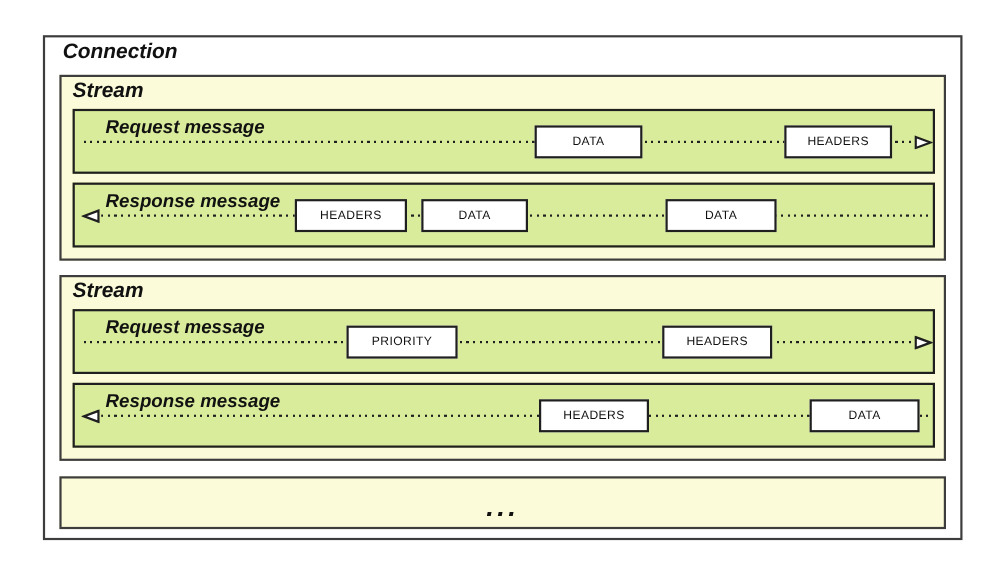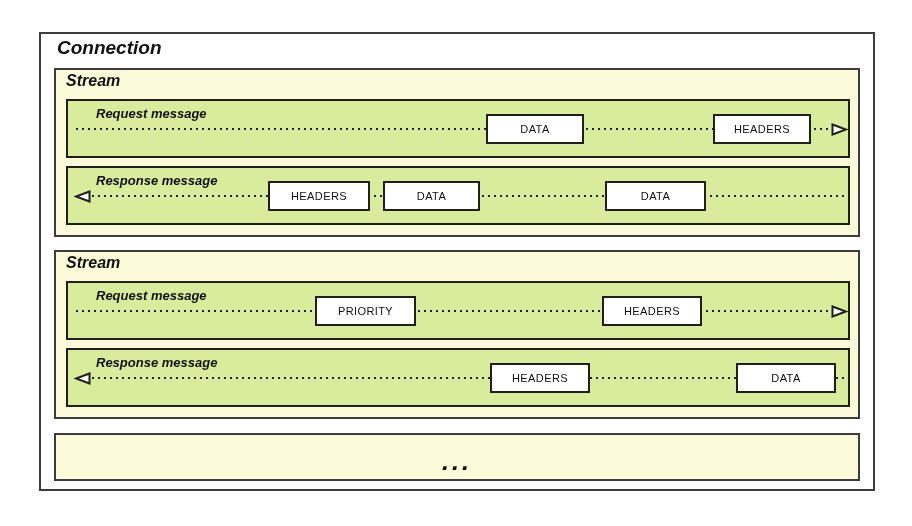--- a/index.html
+++ b/index.html
@@ -16,32 +16,32 @@
   }
 
   .stream{
     position:absolute;left:13px;width:806px;height:169px;
     background:#fbfbd9;border:2px solid #3d3d3d;box-sizing:border-box;
   }
   .stream-1{top:34px;}
   .stream-2{top:216px;}
   .stream-label{
     position:absolute;left:10px;top:2px;
-    font-size:16px;font-weight:bold;font-style:italic;color:#111;
+    font-size:19px;font-weight:bold;font-style:italic;color:#111;
   }
 
   .msg-row{
     position:absolute;left:10px;width:784px;height:59px;
     background:#d9ec9b;border:2px solid #1f1f1f;box-sizing:border-box;
   }
   .row-request{top:29px;}
   .row-response{top:96px;padding-left:13px;}
   .msg-label{
     position:absolute;left:28px;top:5px;
-    font-size:13px;font-weight:bold;font-style:italic;color:#111;z-index:3;
+    font-size:17px;font-weight:bold;font-style:italic;color:#111;z-index:3;
   }
 
   .dotline{
     position:absolute;top:27px;height:2px;z-index:1;
     background-image:repeating-linear-gradient(to right,#1f1f1f 0,#1f1f1f 2px,transparent 2px,transparent 6px);
   }
   .dotline-request{left:8px;width:756px;}
   .dotline-response{left:24px;width:754px;}
 
   .frame{

